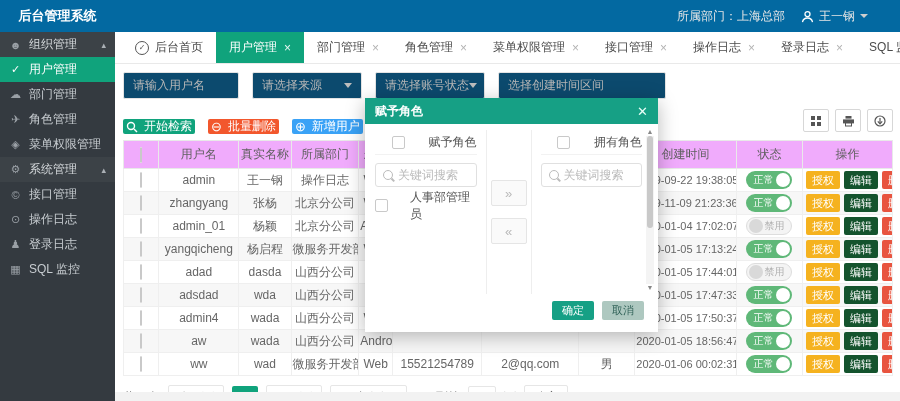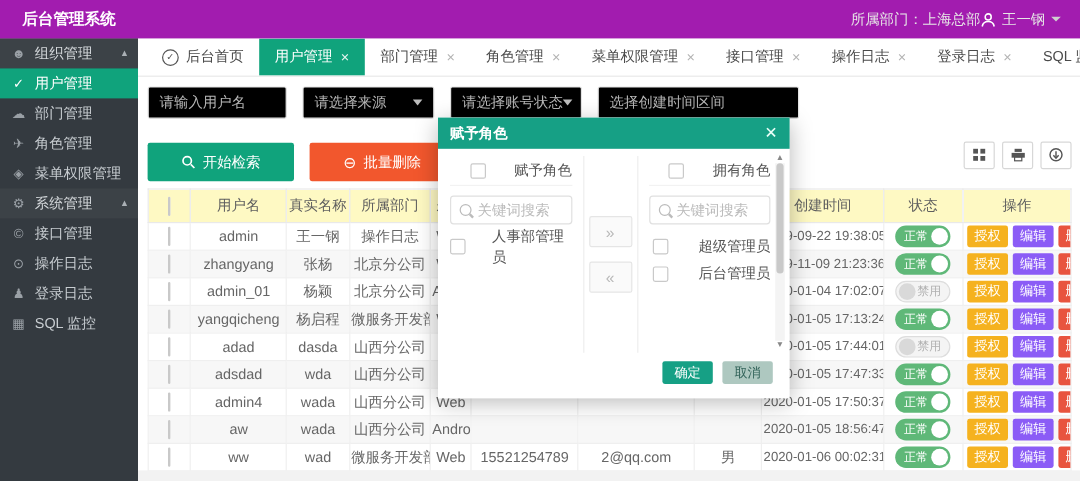--- a/index.html
+++ b/index.html
@@ -1,21 +1,21 @@
 <!DOCTYPE html>
 <html><head>
 <meta charset="utf-8">
 <style>
   html,body{margin:0;padding:0;width:900px;height:401px;overflow:hidden;
     font-family:"Liberation Sans","DejaVu Sans",sans-serif;font-size:12px;background:#f2f2f2;color:#333;}
   .app{position:relative;width:900px;height:401px;}
   
-  .topbar{position:absolute;left:0;top:0;width:900px;height:32px;background:#a21caf;display:flex;align-items:center;z-index:5;}
+  .topbar{position:absolute;left:0;top:0;width:900px;height:32px;background:#0369a1;display:flex;align-items:center;z-index:5;}
   .logo{width:115px;text-align:center;color:#fff;font-weight:bold;font-size:13px;}
-  .topbar-right{margin-left:auto;display:flex;align-items:flex-end;padding-right:16px;color:#e6e6e6;}
+  .topbar-right{margin-left:auto;display:flex;align-items:flex-end;gap:16px;padding-right:32px;color:#e6e6e6;}
   .user-box{display:flex;align-items:center;gap:5px;cursor:pointer;}
   .caret-down{width:0;height:0;border-left:4px solid transparent;border-right:4px solid transparent;border-top:4px solid #cfcfcf;}
   
   .sidebar{position:absolute;left:0;top:32px;width:115px;height:369px;background:#343a40;z-index:4;}
   .side-item{height:25px;display:flex;align-items:center;gap:7px;padding:0 9px;color:#c8cdd1;cursor:pointer;}
   .side-item .ico{width:13px;text-align:center;font-size:11px;color:#9aa0a6;flex:none;}
   .side-item.group{background:#3c4247;color:#d5d9dc;}
   .side-item.group .arrow{margin-left:auto;font-size:9px;color:#aab0b5;}
   .side-item.active{background:#10a37c;color:#fff;}
   .side-item.active .ico{color:#fff;}
@@ -24,50 +24,50 @@
   .bottom-strip{position:absolute;left:0;bottom:0;width:785px;height:9px;background:#f2f2f2;}
   
   .tabbar{height:31px;border-bottom:1px solid #e9e9e9;display:flex;align-items:stretch;padding-left:7px;overflow:hidden;}
   .tab{display:flex;align-items:center;gap:6px;padding:0 13px;color:#4a4a4a;cursor:pointer;white-space:nowrap;}
   .tab .close{color:#b3b3b3;font-size:12px;margin-left:1px;}
   .tab.active{background:#10a37c;color:#fff;}
   .tab.active .close{color:#e9f7f2;}
   .tab-ico{width:12px;height:12px;border:1px solid #555;border-radius:50%;font-size:8px;line-height:12px;text-align:center;color:#555;flex:none;}
   
   .filters{display:flex;gap:13px;padding:8px 0 0 8px;}
-  .field{height:27px;border:1px solid #e3e3e3;border-radius:2px;background:#000000;display:flex;align-items:center;
+  .field{height:27px;border:1px solid #e3e3e3;border-radius:2px;background:#0c4a6e;display:flex;align-items:center;
     padding:0 9px;color:#b6b6b6;box-sizing:border-box;cursor:text;overflow:hidden;}
   .field .ph{white-space:nowrap;}
   .sel-caret{margin-left:auto;width:0;height:0;border-left:4px solid transparent;border-right:4px solid transparent;border-top:5px solid #bdbdbd;flex:none;}
   
   .toolbar{display:flex;align-items:center;padding:8px 7px 0 8px;}
-  .btn{height:32px;border:none;border-radius:2px;color:#fff;display:flex;align-items:center;gap:6px;padding:0 28px;font-size:12px;cursor:pointer;margin-top:12px;}
+  .btn{height:15px;border:none;border-radius:2px;color:#fff;display:flex;align-items:center;gap:6px;padding:0 3px;font-size:12px;cursor:pointer;margin-top:12px;}
   .btn-search{background:#10a37c;margin-right:13px;}
   .btn-del{background:#f2572d;margin-right:13px;}
   .btn-add{background:#3aa2f6;}
   .btn .ic{font-size:13px;line-height:1;}
   .icon-btns{margin-left:auto;display:flex;gap:6px;}
   .icon-btn{width:24px;height:21px;border:1px solid #d7d7d7;border-radius:2px;background:#fff;display:flex;align-items:center;justify-content:center;color:#444;cursor:pointer;}
   
   .grid-wrap{padding:6px 7px 0 8px;}
   table.grid{width:100%;border-collapse:collapse;table-layout:fixed;}
-  .grid th{height:25px;background:#fef9c3;color:#5f5f5f;font-weight:normal;border:1px solid #e9e9e9;overflow:hidden;white-space:nowrap;}
+  .grid th{height:25px;background:#f0abfc;color:#5f5f5f;font-weight:normal;border:1px solid #e9e9e9;overflow:hidden;white-space:nowrap;}
   .grid td{height:20px;text-align:center;color:#666;border:1px solid #efefef;overflow:hidden;white-space:nowrap;background:#fff;}
   .grid tr.stripe td{background:#f7f7f7;}
   .cb{width:13px;height:13px;border:1px solid #c9c9c9;border-radius:2px;background:#fff;margin:0 auto;flex:none;cursor:pointer;box-sizing:border-box;}
   .src-Web{color:#2d8cf0;} .src-Android{color:#19be6b;} .src-IOS{color:#d2b21a;}
   .gender-cell{color:#19be6b;}
   .created-cell{font-size:11px;}
   .toggle{width:46px;height:18px;border-radius:9px;display:flex;align-items:center;margin:0 auto;position:relative;font-size:10px;color:#fff;cursor:pointer;box-sizing:border-box;}
   .toggle.on{background:#5fb878;padding-left:7px;}
   .toggle.on .knob{position:absolute;right:2px;width:14px;height:14px;border-radius:50%;background:#fff;}
   .toggle.off{background:#f4f4f4;border:1px solid #ddd;color:#b0b0b0;justify-content:flex-end;padding-right:7px;}
   .toggle.off .knob{position:absolute;left:2px;width:14px;height:14px;border-radius:50%;background:#d9d9d9;}
   .abtn{display:inline-block;height:18px;line-height:18px;padding:0 6px;border-radius:2px;color:#fff;font-size:11px;margin:0 2px;cursor:pointer;}
-  .abtn.auth{background:#f5b21f;} .abtn.edit{background:#8b5cf6;} .abtn.del{background:#e8543f;}
+  .abtn.auth{background:#f5b21f;} .abtn.edit{background:#14532d;} .abtn.del{background:#e8543f;}
   
   .pager{display:flex;align-items:center;gap:8px;padding:9px 0 0 8px;color:#666;}
   .pg-btn{height:22px;border:1px solid #e6e6e6;background:#fff;display:flex;align-items:center;padding:0 9px;color:#c4c4c4;border-radius:2px;cursor:pointer;}
   .pg-cur{height:22px;width:26px;background:#10a37c;color:#fff;display:flex;align-items:center;justify-content:center;border-radius:2px;cursor:pointer;}
   .pg-size{height:22px;border:1px solid #e6e6e6;background:#fff;display:flex;align-items:center;gap:7px;padding:0 8px;color:#666;border-radius:2px;cursor:pointer;}
   .refresh{font-size:15px;color:#666;cursor:pointer;line-height:1;}
   .goto-input{width:28px;height:22px;border:1px solid #e6e6e6;display:flex;align-items:center;justify-content:center;color:#666;border-radius:2px;box-sizing:border-box;cursor:text;}
   .pg-ok{height:22px;border:1px solid #e6e6e6;background:#fff;padding:0 9px;display:flex;align-items:center;color:#555;border-radius:2px;cursor:pointer;}
   
   .modal{position:absolute;left:365px;top:98px;width:293px;height:234px;background:#fff;
@@ -498,30 +498,20 @@
       </div>
       <div class="panel right">
         <div class="panel-head">
           <span class="cb"></span>
           <span>拥有角色</span>
         </div>
         <div class="search-box">
           <span class="mag"></span>
           <span>关键词搜索</span>
         </div>
-        <div id="rightRoles">
-            <div class="role-item">
-              <span class="cb"></span>
-              <span>超级管理员</span>
-            </div>
-            <div class="role-item">
-              <span class="cb"></span>
-              <span>后台管理员</span>
-            </div>
-          </div>
       </div>
       <div class="modal-scroll">
         <span class="sc-arrow">▲</span>
         <span class="sc-track">
             <span class="sc-thumb"></span>
           </span>
         <span class="sc-arrow">▼</span>
       </div>
     </div>
     <div class="modal-footer">

